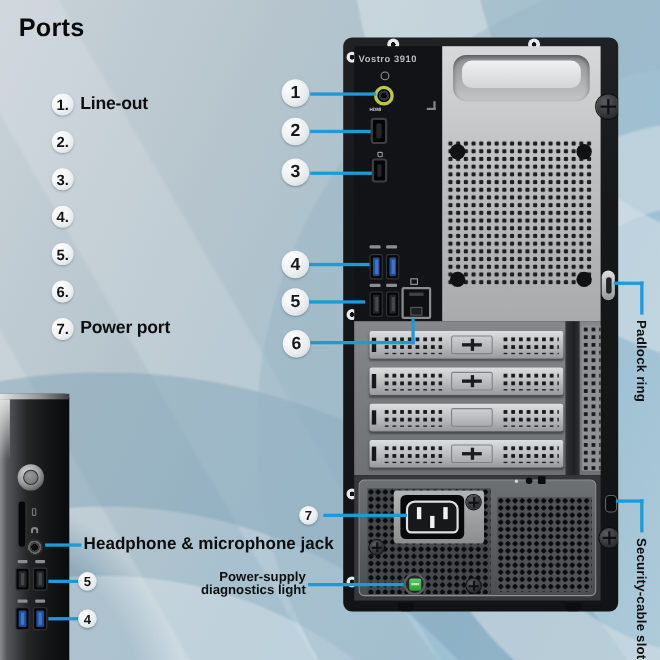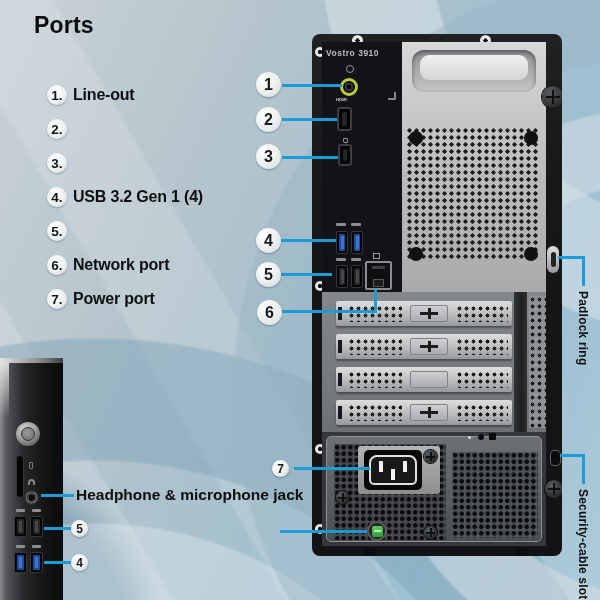--- a/index.html
+++ b/index.html
@@ -9,21 +9,21 @@
   
   .bg{position:absolute;inset:0;
     background:
       radial-gradient(circle 430px at 655px 390px, rgba(255,255,255,0) 0 205px, rgba(214,224,229,.55) 208px 280px, rgba(150,178,194,.0) 283px 330px, rgba(152,180,196,.45) 333px 420px, rgba(0,0,0,0) 423px),
       radial-gradient(circle 560px at 95px 900px, rgba(0,0,0,0) 0 295px, rgba(255,255,255,.28) 298px 375px, rgba(0,0,0,0) 378px 438px, rgba(120,158,180,.42) 441px 560px, rgba(0,0,0,0) 563px),
       radial-gradient(circle 520px at 730px -70px, rgba(0,0,0,0) 0 300px, rgba(222,230,234,.5) 303px 410px, rgba(0,0,0,0) 413px),
       radial-gradient(circle 320px at -40px 650px, rgba(96,138,162,.5) 0 170px, rgba(0,0,0,0) 210px),
       linear-gradient(60deg, rgba(255,255,255,.16) 18%, rgba(0,0,0,0) 18.5% 30%, rgba(255,255,255,.14) 30.5% 42%, rgba(0,0,0,0) 42.5%),
       linear-gradient(115deg,#c9d2d8 0%,#b6c5cd 30%,#a6c0ce 55%,#9dc0d3 78%,#aecbd9 100%);}
   
-  .title{position:absolute;left:34px;top:12px;font-size:23px;font-weight:bold;color:#0a0b0c;letter-spacing:.2px;}
+  .title{position:absolute;left:17px;top:12px;font-size:23px;font-weight:bold;color:#0a0b0c;letter-spacing:.2px;}
   .plist{position:absolute;left:47px;top:78px;}
   .item{display:flex;align-items:center;height:34px;gap:6px;}
   .bullet{width:20px;height:20px;border-radius:50%;flex:0 0 20px;
     background:radial-gradient(circle at 35% 30%,#ffffff,#eef1f2 55%,#d2d7da);
     box-shadow:0 1px 2px rgba(40,60,75,.35);
     display:flex;align-items:center;justify-content:center;
     font-size:13.5px;font-weight:bold;color:#131415;}
   .item .lbl{font-size:16px;font-weight:bold;color:#0d0e0f;letter-spacing:-.2px;white-space:nowrap;}
   
   .co{position:absolute;border-radius:50%;
@@ -67,28 +67,26 @@
         <span class="lbl">Line-out</span>
       </div>
     <div class="item">
         <span class="bullet">2.</span>
       </div>
     <div class="item">
         <span class="bullet">3.</span>
       </div>
     <div class="item">
         <span class="bullet">4.</span>
-        <span class="lbl">USB 3.2 Gen 1 (4)</span>
       </div>
     <div class="item">
         <span class="bullet">5.</span>
       </div>
     <div class="item">
         <span class="bullet">6.</span>
-        <span class="lbl">Network port</span>
       </div>
     <div class="item">
         <span class="bullet">7.</span>
         <span class="lbl">Power port</span>
       </div>
   </div>
 
   <div class="abs" style="left:312px;top:34px;width:250px;height:522px;border-radius:8px;overflow:hidden;
               background:linear-gradient(180deg,#202123,#161719 30%,#121315);">
 
@@ -300,13 +298,17 @@
   <div class="co big" style="left:256px;top:228px;">4</div>
   <div class="co big" style="left:256px;top:262px;">5</div>
   <div class="co big" style="left:257px;top:300px;">6</div>
   <div class="co small" style="left:272px;top:460px;">7</div>
   <div class="co small" style="left:71px;top:520px;">5</div>
   <div class="co small" style="left:71px;top:554px;">4</div>
 
   <div class="vlabel" style="left:576px;top:291px;">Padlock ring</div>
   <div class="vlabel" style="left:576px;top:489px;">Security-cable slot</div>
   <div class="hlabel" style="left:76px;top:486px;font-size:15.5px;">Headphone &amp; microphone jack</div>
+  <div class="hlabel" style="left:158px;top:519px;width:120px;text-align:right;font-size:12px;line-height:11.5px;">
+    <div>Power-supply</div>
+    <div>diagnostics light</div>
+  </div>
 </div>
 
 </body></html>

